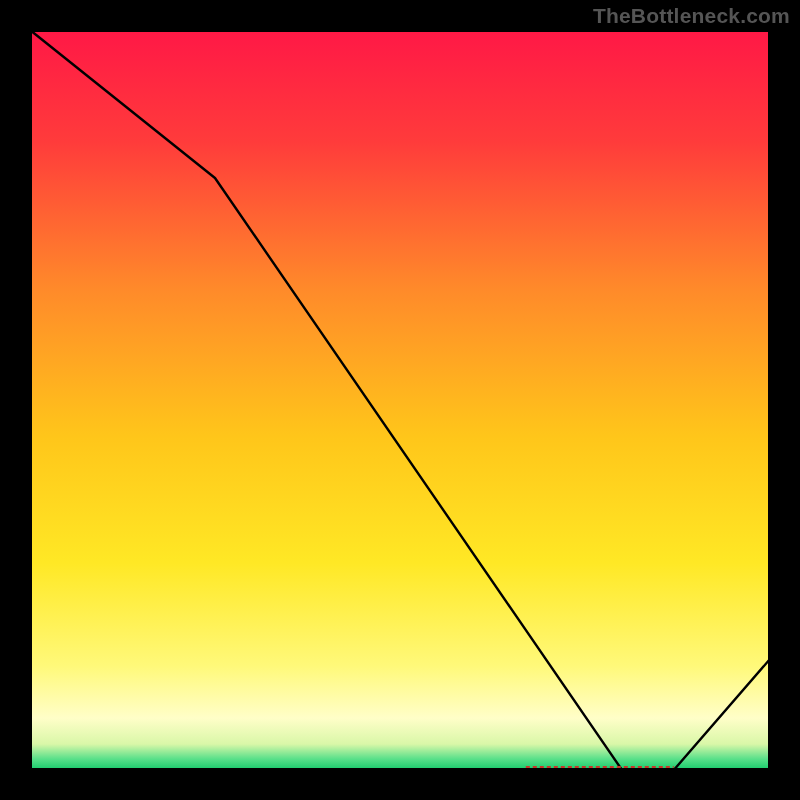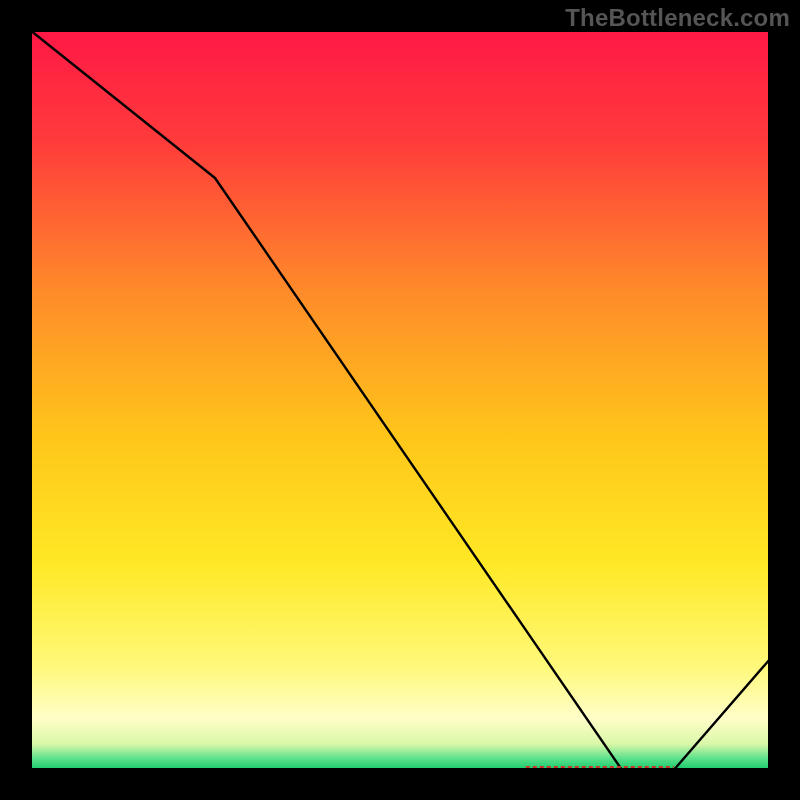--- a/index.html
+++ b/index.html
@@ -3,21 +3,21 @@
 <meta charset="utf-8">
 <style>
   * { margin: 0; padding: 0; box-sizing: border-box; }
   html, body { width: 800px; height: 800px; background: #000; overflow: hidden; }
   .wrap { position: relative; width: 800px; height: 800px; }
   svg { display: block; }
   .attribution {
     position: absolute;
     top: 4px; right: 10px;
     font-family: Arial, Helvetica, sans-serif;
-    font-size: 24px;
+    font-size: 21px;
     font-weight: 600;
     color: #555;
     letter-spacing: 0.2px;
   }
 </style>
 </head>
 <body>
 
 <div class="wrap">
   <div class="attribution">TheBottleneck.com</div>

